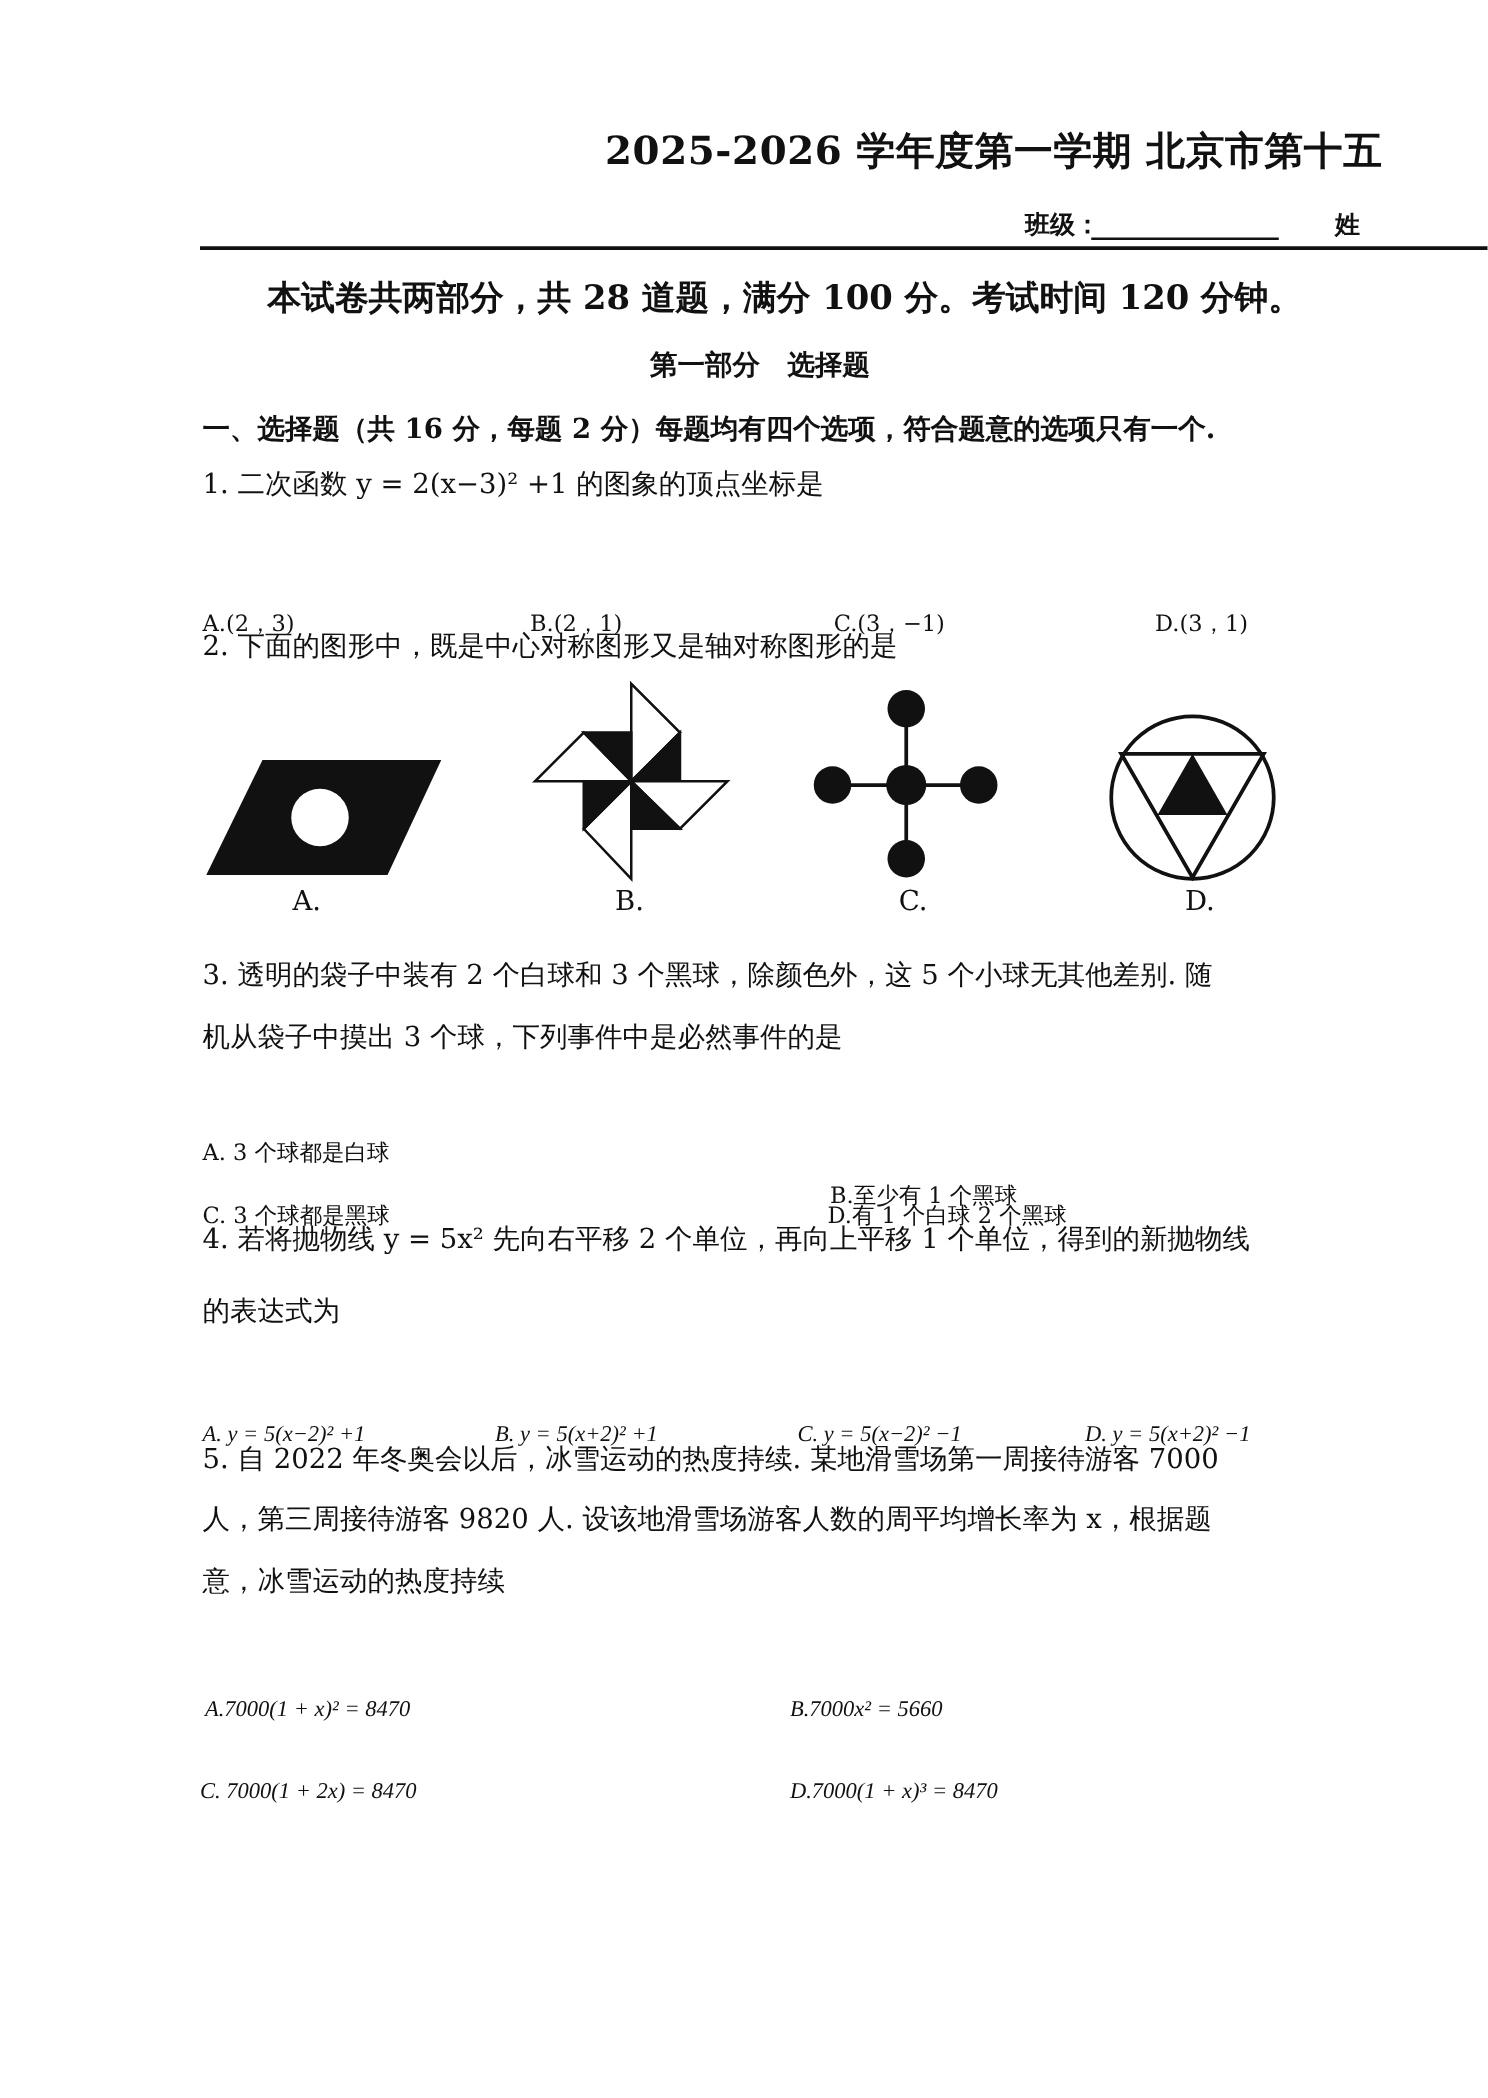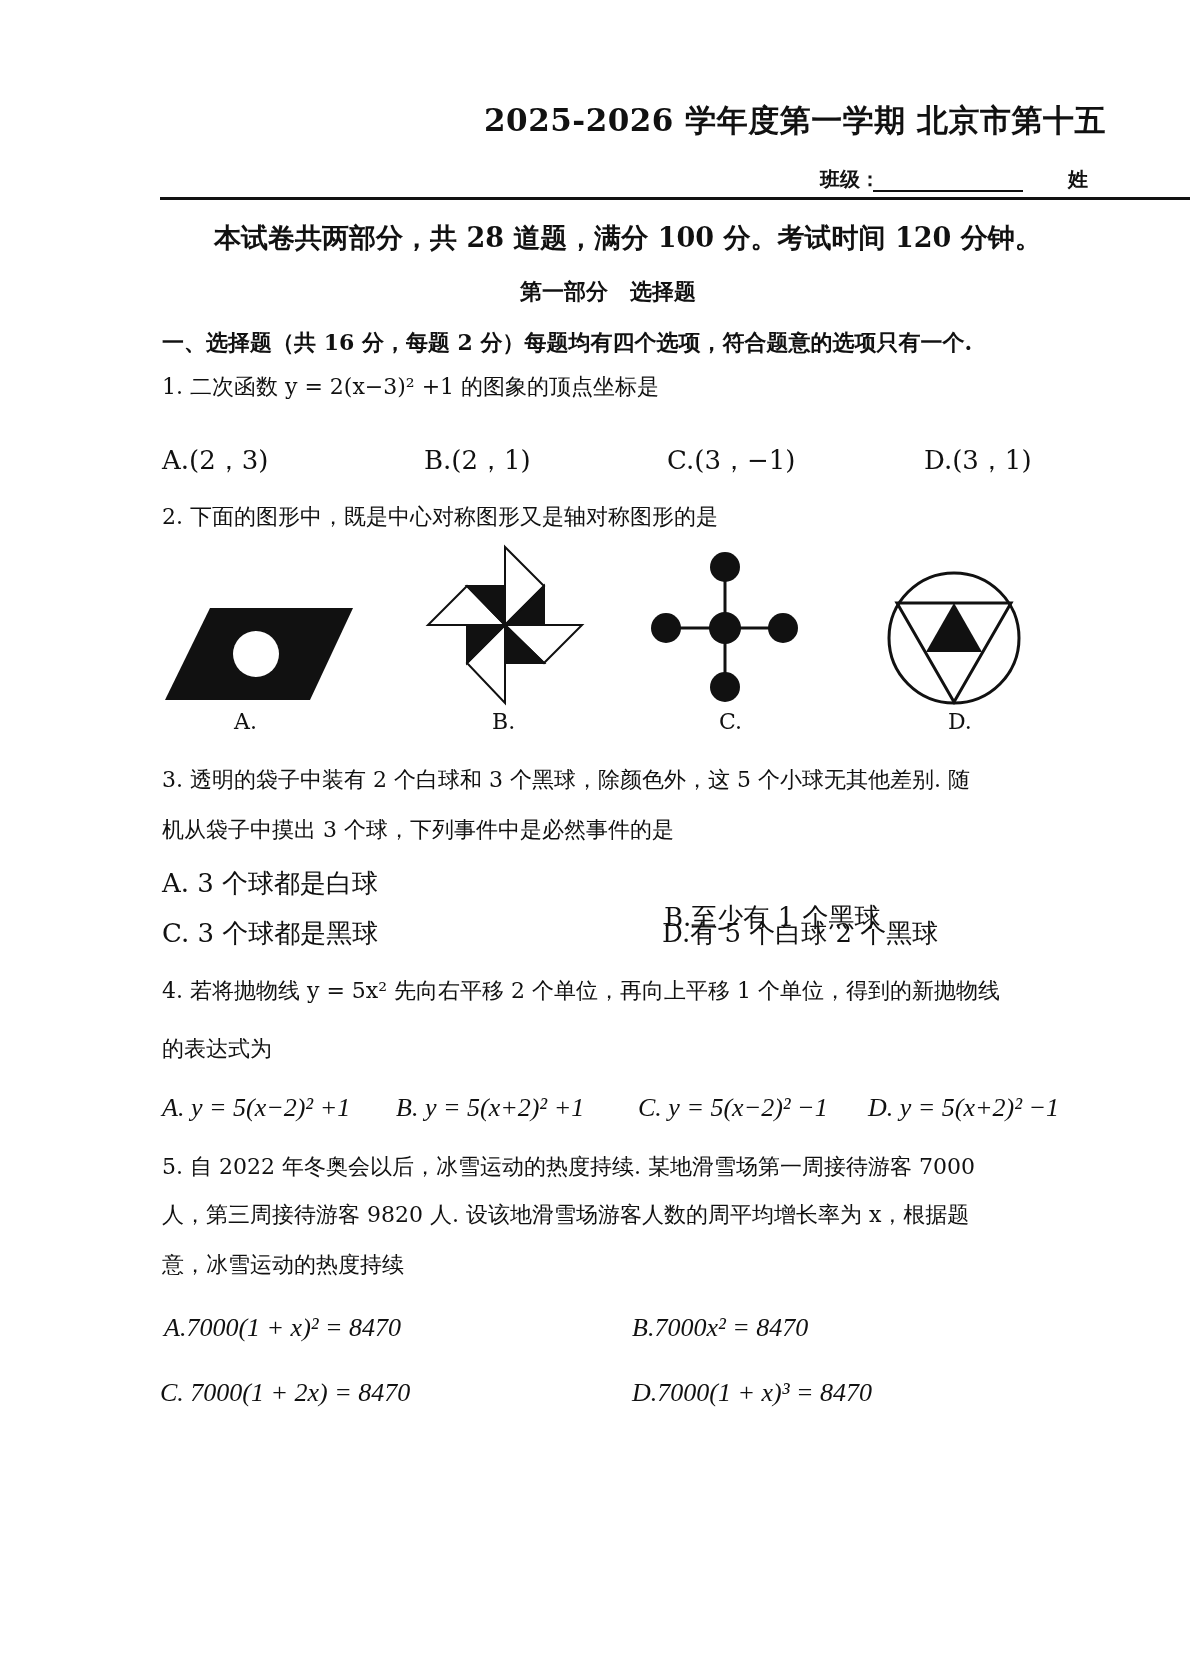--- a/index.html
+++ b/index.html
@@ -10,21 +10,21 @@
     .abs { position: absolute; white-space: nowrap; }
     .title { left: 484px; top: 100px; font-size: 31px; font-weight: bold; letter-spacing: 0.5px; }
     .class-label { left: 820px; top: 166px; font-size: 20px; font-weight: bold; }
     .class-line { left: 873px; top: 190px; width: 150px; height: 0; border-top: 2px solid #111; }
     .name-label { left: 1068px; top: 166px; font-size: 20px; font-weight: bold; }
     .rule { left: 160px; top: 197px; width: 1030px; height: 0; border-top: 3px solid #111; }
     .intro { left: 198px; top: 220px; font-size: 27px; font-weight: bold; margin-left: 16px; }
     .part { left: 520px; top: 277px; font-size: 22px; font-weight: bold; word-spacing: 14px; }
     .section { left: 162px; top: 328px; font-size: 22px; font-weight: bold; }
     .q { font-size: 22px; }
-    .opt { font-size: 26px; }
+    .opt { font-size: 18px; margin-top: 44px; }
     .math { font-style: italic; font-family: "Liberation Serif", serif; }
     .fig-label { font-size: 22px; }
     svg { position: absolute; }
   </style>
 </head>
 <body>
 
 <div class="abs title">2025-2026 学年度第一学期 北京市第十五</div>
 <div class="abs class-label">班级：</div>
 <div class="abs class-line"></div>
@@ -81,28 +81,28 @@
   <polygon points="15,33 129,33 72,132" fill="none" stroke="#111" stroke-width="3"></polygon>
   <polygon points="72,33 100,82 44,82" fill="#111"></polygon>
 </svg>
 <div class="abs fig-label" style="left:948px; top:709px;">D.</div>
 
 <div class="abs q" style="left:162px; top:765px;">3. 透明的袋子中装有 2 个白球和 3 个黑球，除颜色外，这 5 个小球无其他差别. 随</div>
 <div class="abs q" style="left:162px; top:815px;">机从袋子中摸出 3 个球，下列事件中是必然事件的是</div>
 <div class="abs opt" style="left:162px; top:866px;">A. 3 个球都是白球</div>
 <div class="abs opt" style="left:664px; top:900px;">B.至少有 1 个黑球</div>
 <div class="abs opt" style="left:162px; top:916px;">C. 3 个球都是黑球</div>
-<div class="abs opt" style="left:662px; top:916px;">D.有 5 个白球 2 个黑球</div>
+<div class="abs opt" style="left:662px; top:916px;">D.有 1 个白球 2 个黑球</div>
 
 <div class="abs q" style="left:162px; top:976px;">4. 若将抛物线 y = 5x² 先向右平移 2 个单位，再向上平移 1 个单位，得到的新抛物线</div>
 <div class="abs q" style="left:162px; top:1034px;">的表达式为</div>
 <div class="abs opt math" style="left:162px; top:1093px;">A. y = 5(x−2)² +1</div>
 <div class="abs opt math" style="left:396px; top:1093px;">B. y = 5(x+2)² +1</div>
 <div class="abs opt math" style="left:638px; top:1093px;">C. y = 5(x−2)² −1</div>
 <div class="abs opt math" style="left:868px; top:1093px;">D. y = 5(x+2)² −1</div>
 
 <div class="abs q" style="left:162px; top:1152px;">5. 自 2022 年冬奥会以后，冰雪运动的热度持续. 某地滑雪场第一周接待游客 7000</div>
 <div class="abs q" style="left:162px; top:1200px;">人，第三周接待游客 9820 人. 设该地滑雪场游客人数的周平均增长率为 x，根据题</div>
 <div class="abs q" style="left:162px; top:1250px;">意，冰雪运动的热度持续</div>
 <div class="abs opt math" style="left:164px; top:1313px;">A.7000(1 + x)² = 8470</div>
-<div class="abs opt math" style="left:632px; top:1313px;">B.7000x² = 8470</div>
+<div class="abs opt math" style="left:632px; top:1313px;">B.7000x² = 5660</div>
 <div class="abs opt math" style="left:160px; top:1378px;">C. 7000(1 + 2x) = 8470</div>
 <div class="abs opt math" style="left:632px; top:1378px;">D.7000(1 + x)³ = 8470</div>
 
 </body></html>

